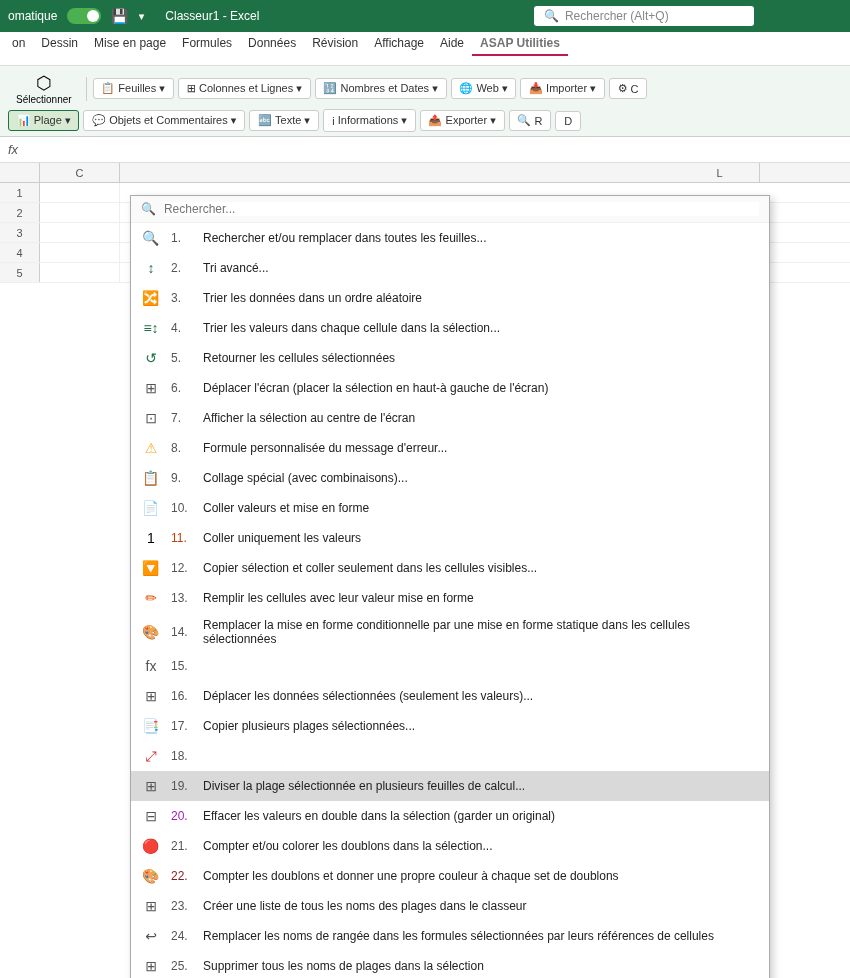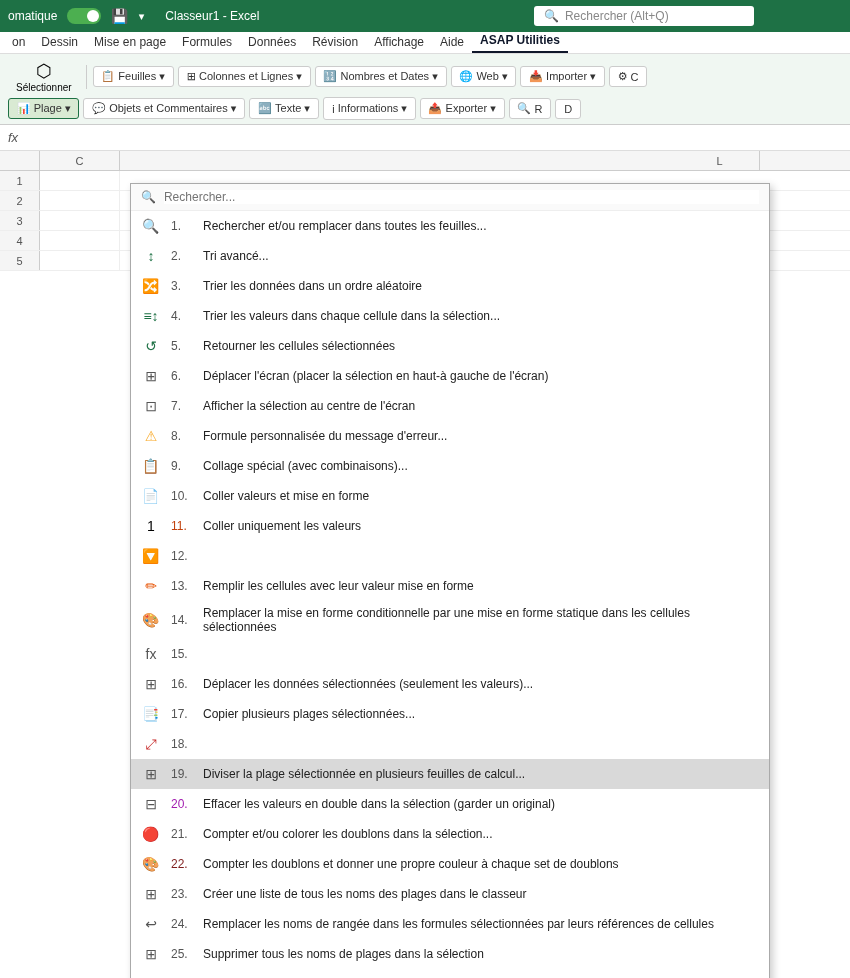--- a/index.html
+++ b/index.html
@@ -55,37 +55,37 @@
       padding: 3px 10px;
       width: 220px;
       gap: 6px;
       color: #555;
       font-size: 12px;
     }
 
     
     .menu-bar {
       display: flex;
-      align-items: flex-end;
+      align-items: flex-start;
       background: #fff;
       border-bottom: 1px solid #ddd;
-      height: 22px;
+      height: 34px;
       padding: 0 4px;
     }
     .menu-item {
       padding: 4px 8px;
       font-size: 12px;
       cursor: pointer;
       color: #333;
       white-space: nowrap;
     }
     .menu-item.active {
-      color: #0f172a;
+      color: #737373;
       font-weight: bold;
-      border-bottom: 2px solid #0f172a;
+      border-bottom: 2px solid #be185d;
     }
 
     
     .ribbon {
       background: #f0f7f2;
       border-bottom: 1px solid #ccc;
       padding: 4px 8px;
       display: flex;
       flex-direction: column;
       gap: 2px;
@@ -406,20 +406,21 @@
           <span class="menu-list-text">Coller valeurs et mise en forme</span>
         </div>
         <div class="menu-list-item">
           <span class="menu-list-icon" style="color: rgb(0, 0, 0);">1</span>
           <span style="font-size: 12px; color: #c2410c; min-width: 22px;">11.</span>
           <span class="menu-list-text">Coller uniquement les valeurs</span>
         </div>
         <div class="menu-list-item">
           <span class="menu-list-icon" style="color: rgb(30, 113, 69);">🔽</span>
           <span style="font-size: 12px; color: rgb(85, 85, 85); min-width: 22px;">12.</span>
+          <span class="menu-list-text">Copier sélection et coller seulement dans les cellules visibles...</span>
         </div>
         <div class="menu-list-item">
           <span class="menu-list-icon" style="color: rgb(230, 81, 0);">✏</span>
           <span style="font-size: 12px; color: rgb(85, 85, 85); min-width: 22px;">13.</span>
           <span class="menu-list-text">Remplir les cellules avec leur valeur mise en forme</span>
         </div>
         <div class="menu-list-item">
           <span class="menu-list-icon" style="color: rgb(230, 81, 0);">🎨</span>
           <span style="font-size: 12px; color: rgb(85, 85, 85); min-width: 22px;">14.</span>
           <span class="menu-list-text">Remplacer la mise en forme conditionnelle par une mise en forme statique dans les cellules sélectionnées</span>

